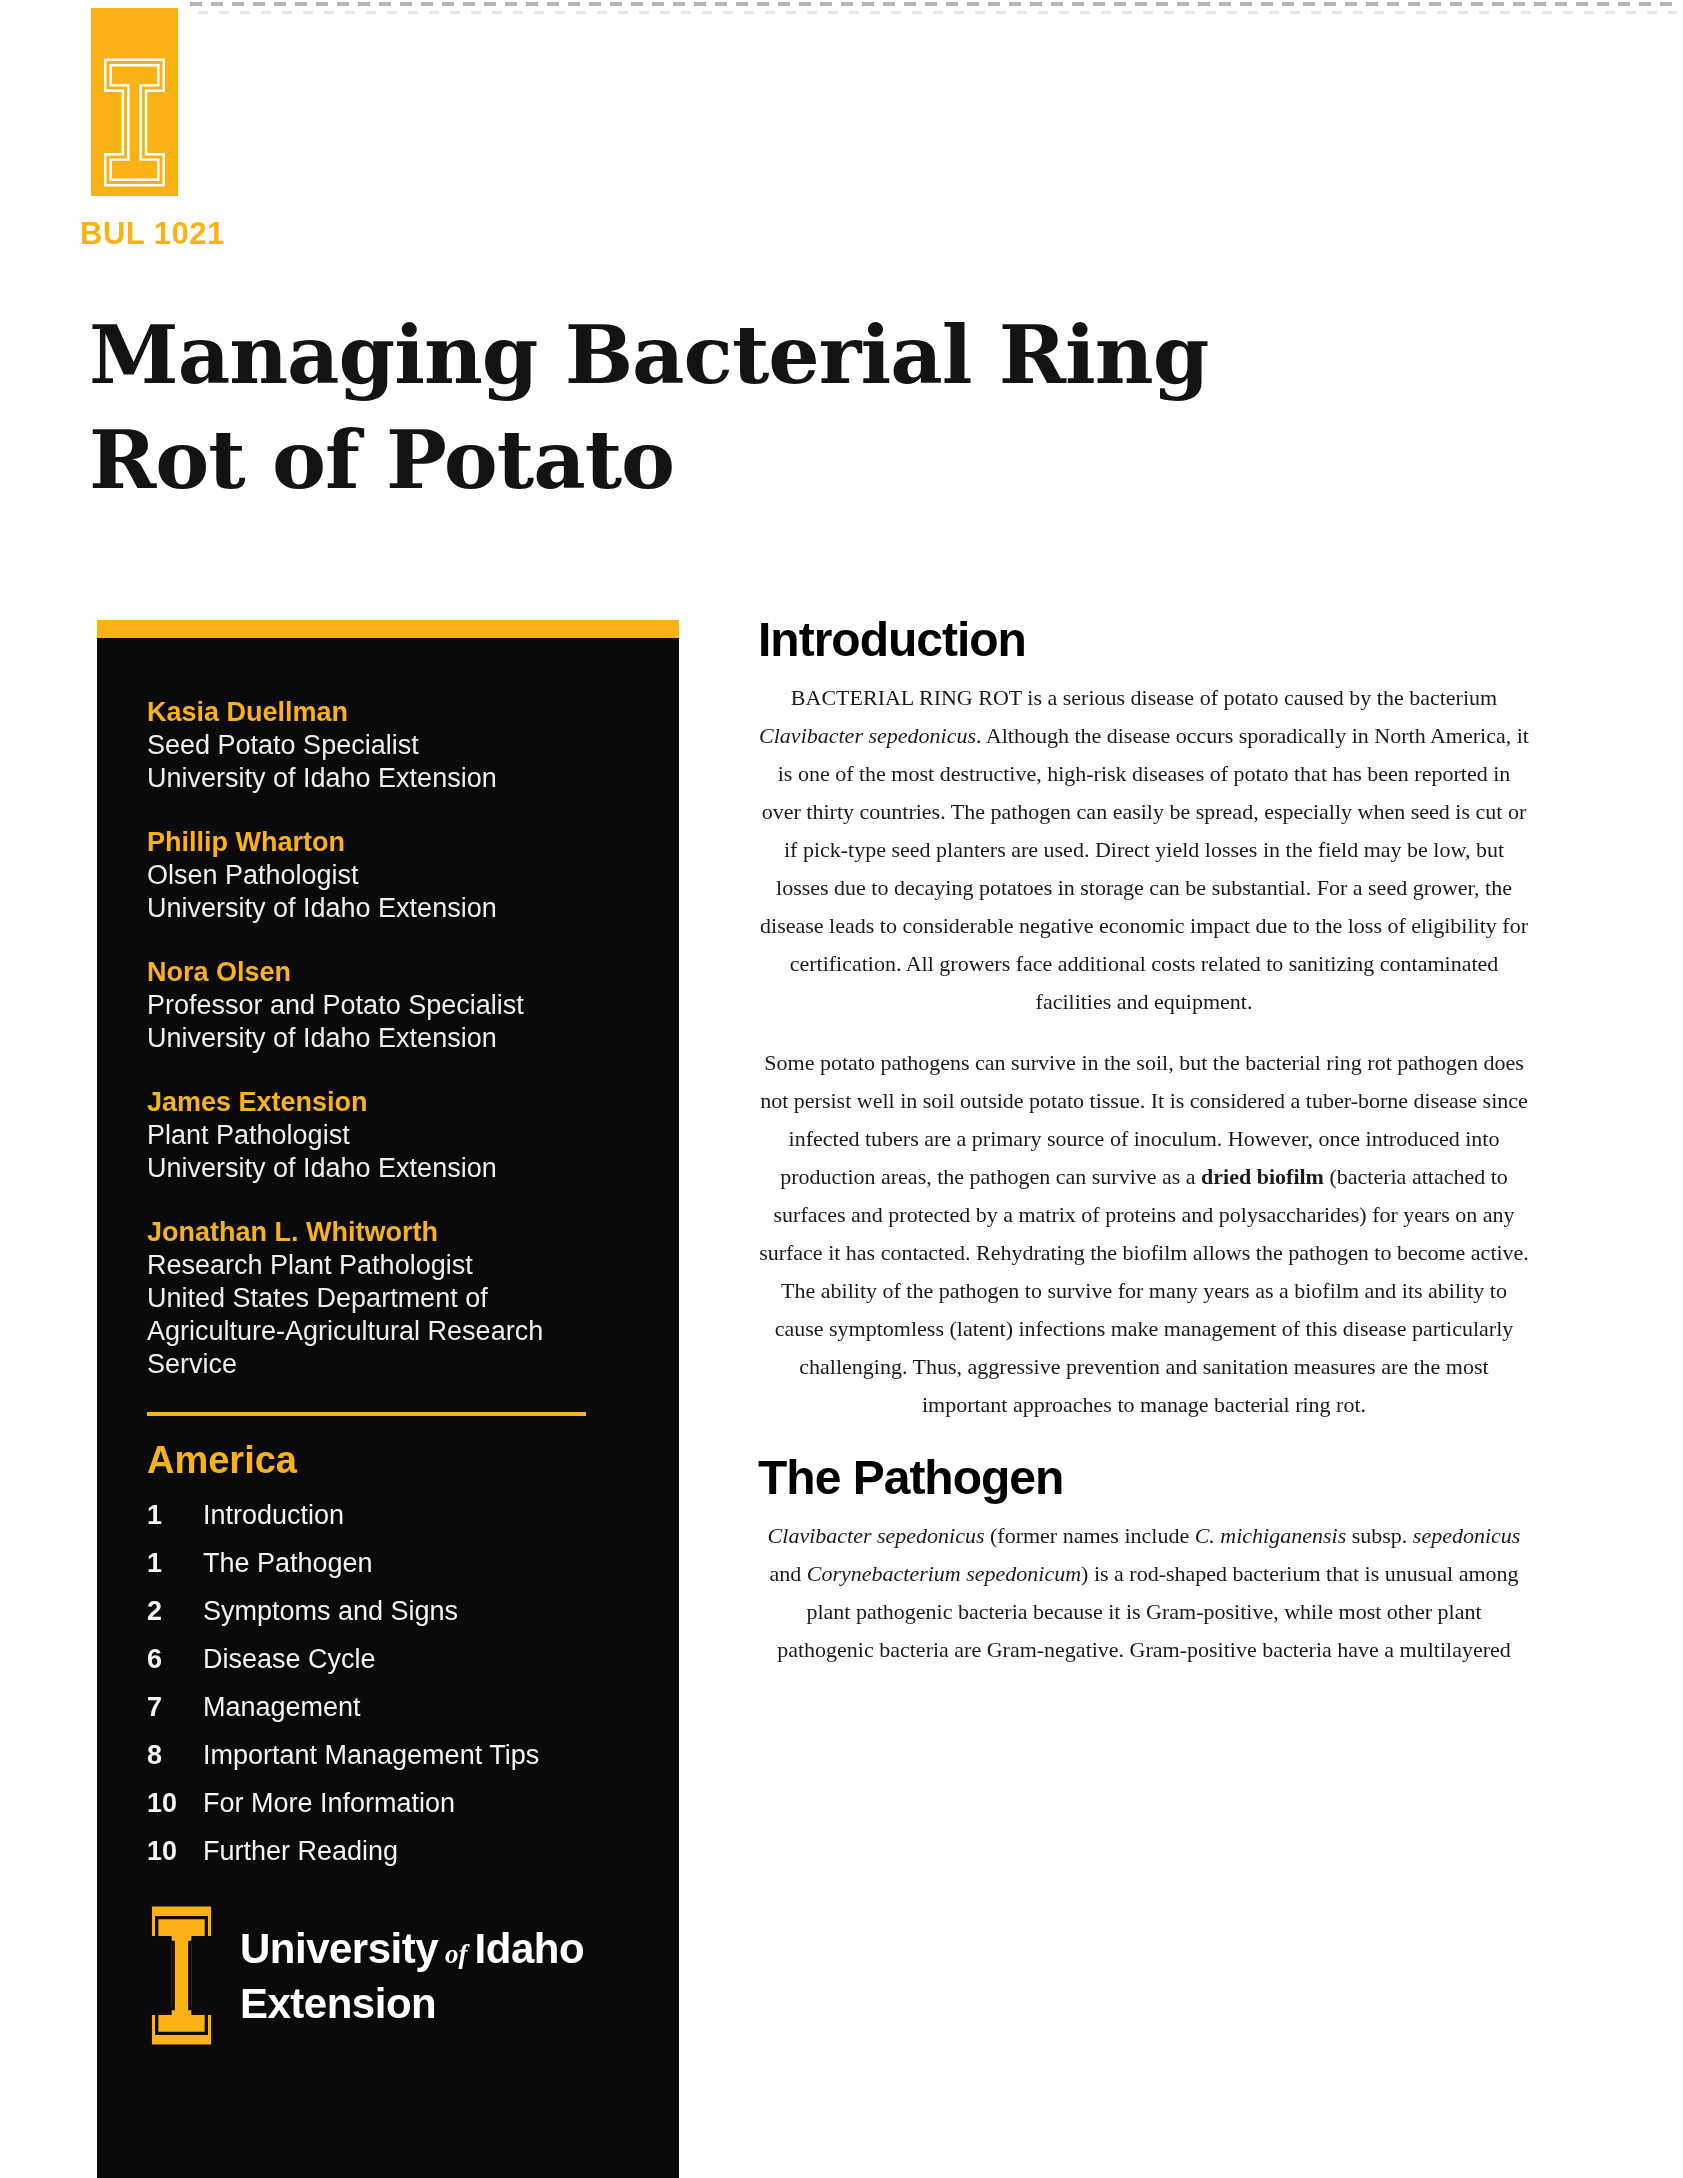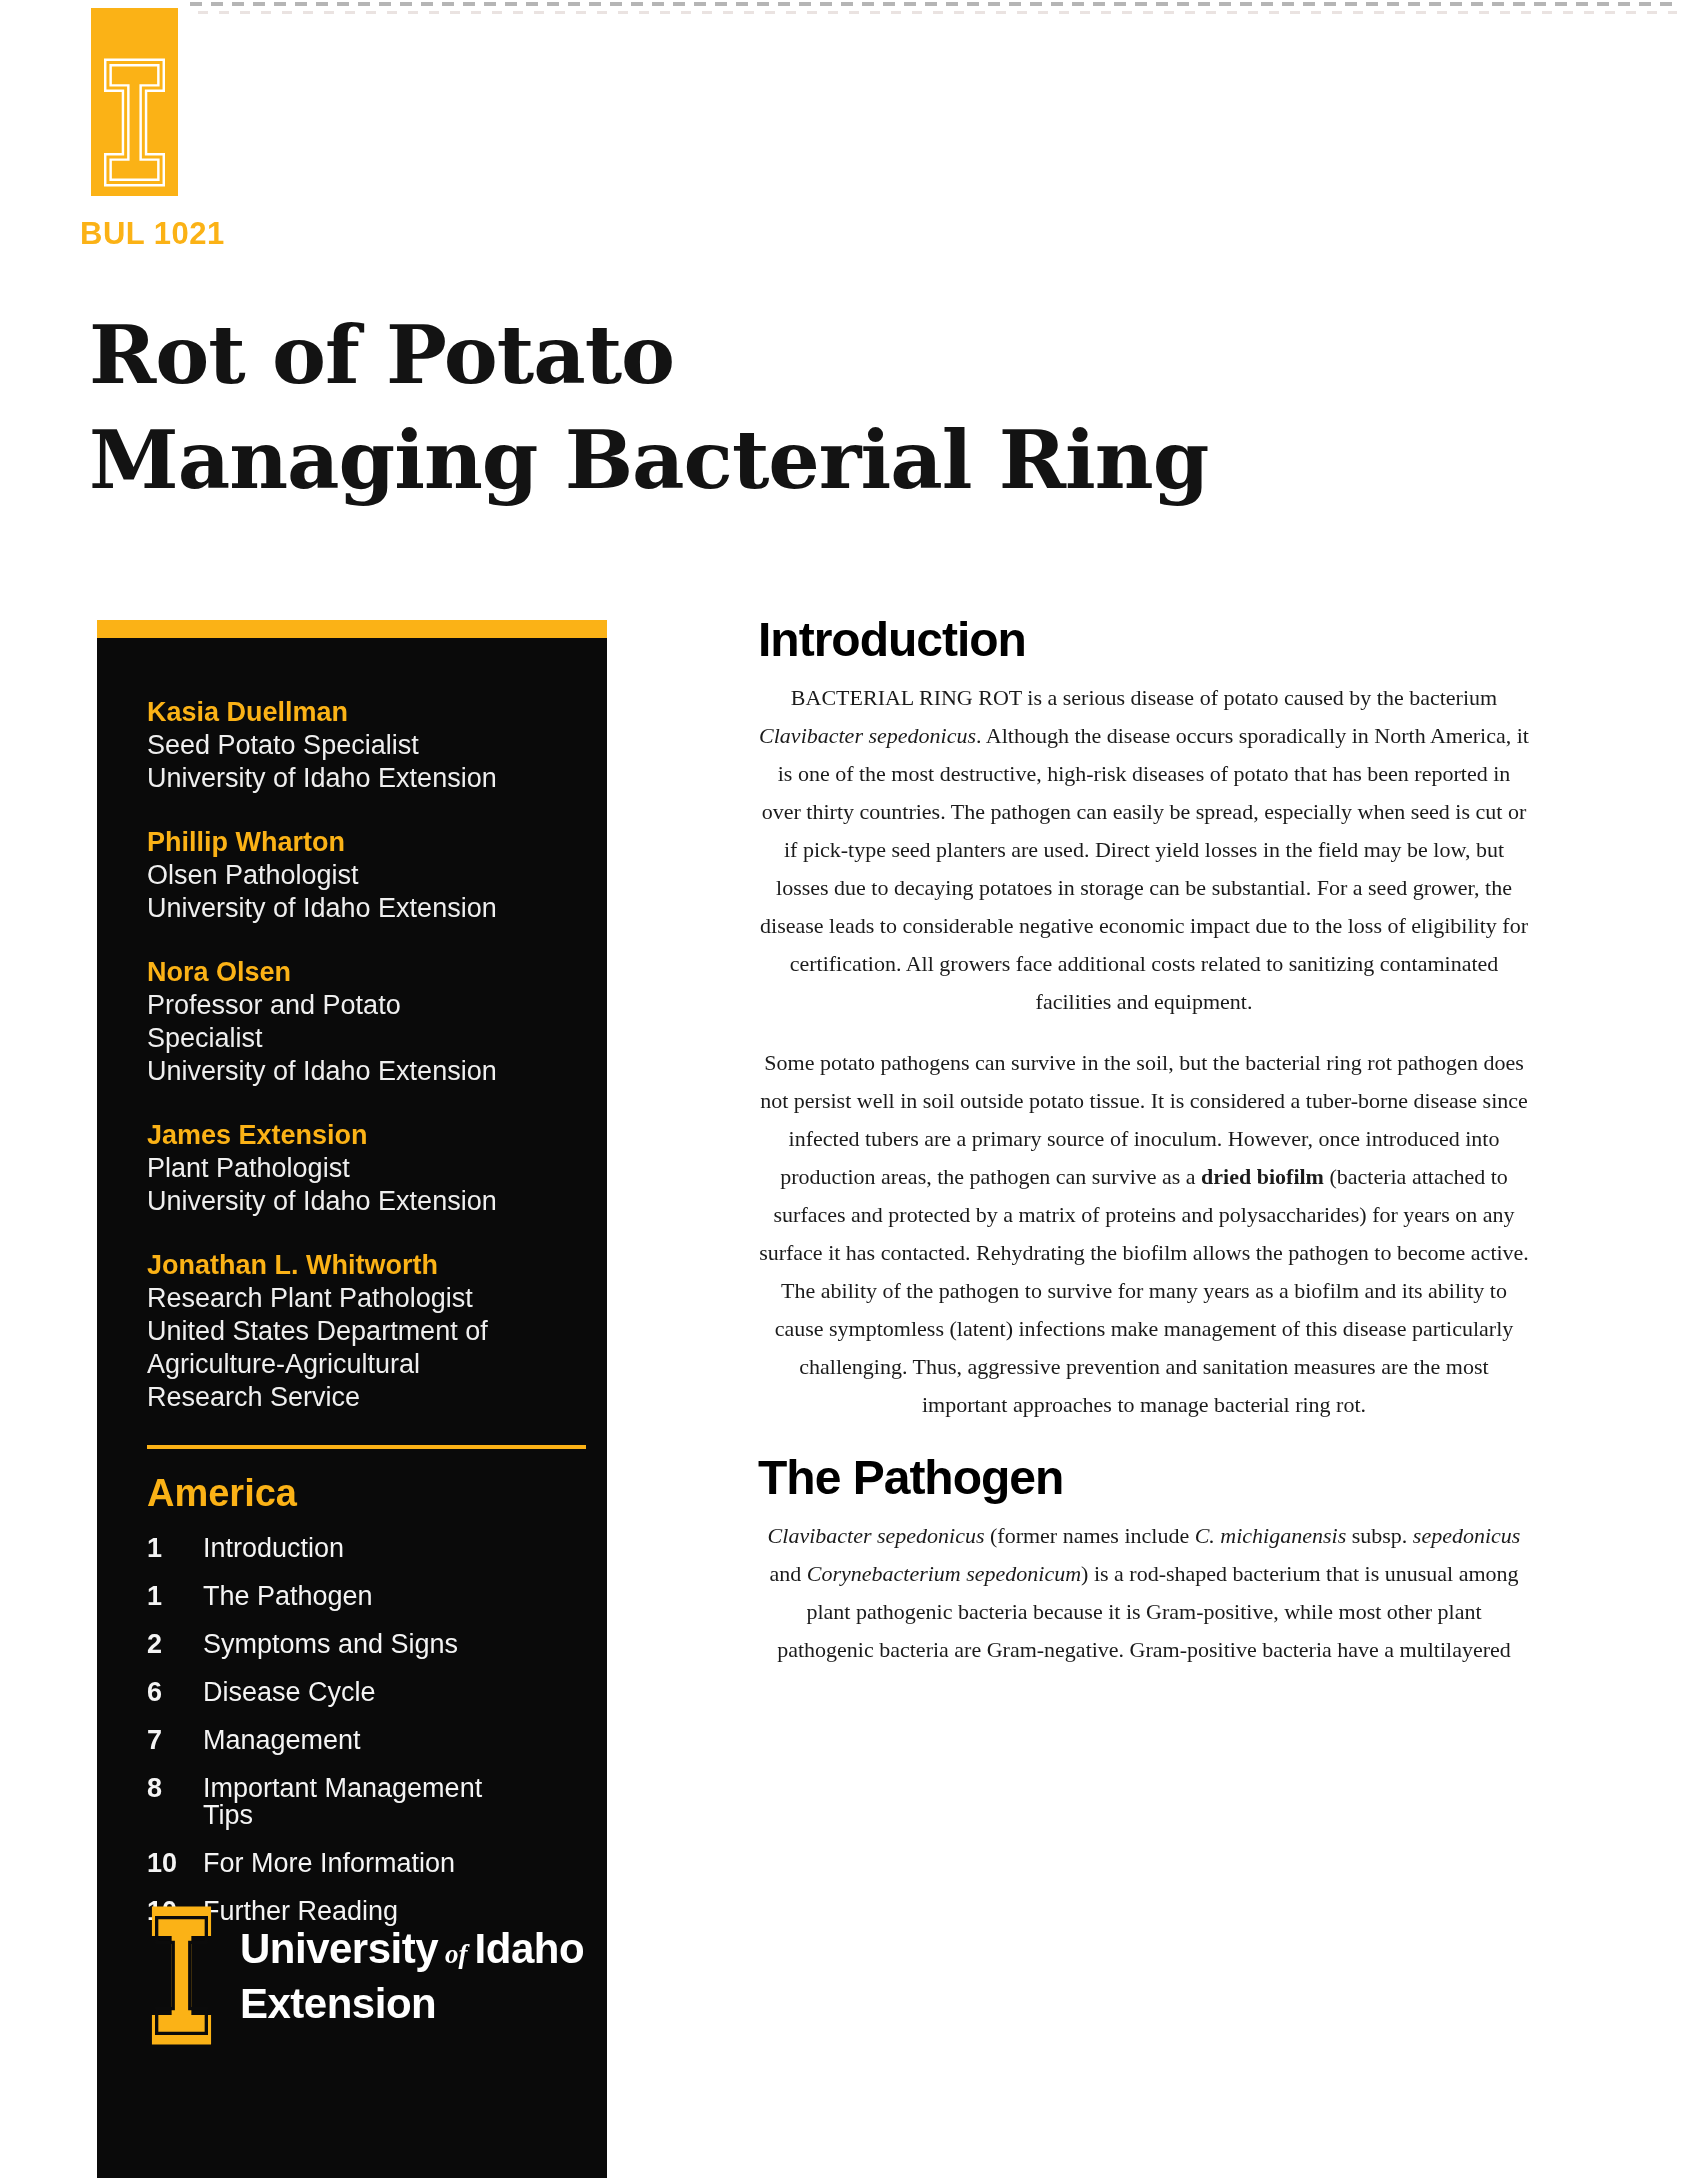--- a/index.html
+++ b/index.html
@@ -17,21 +17,21 @@
   .brand-block{position:absolute;left:91px;top:8px;width:87px;height:188px;background:var(--gold);}
   .brand-block svg{position:absolute;left:13px;top:50px;}
 
   .bul{position:absolute;left:80px;top:216px;font-weight:bold;font-size:31px;
        letter-spacing:0.5px;color:var(--gold);}
 
   .title{position:absolute;left:89px;top:302px;font-family:"DejaVu Serif",serif;
          font-weight:bold;font-size:81px;line-height:105px;color:#131313;letter-spacing:-1px;}
 
   
-  .sidebar{position:absolute;left:97px;top:620px;width:510px;height:1558px;}
+  .sidebar{position:absolute;left:97px;top:620px;width:582px;height:1558px;}
   .sidebar .gold-strip{height:18px;background:var(--gold);}
   .sidebar .side-body{position:relative;background:var(--side-black);height:1540px;
       box-sizing:border-box;padding:58px 94px 0 50px;color:#f2f2f2;}
   .author{margin-bottom:31px;font-size:27px;line-height:33px;}
   .author .a-name{color:var(--gold);font-weight:bold;}
   .author .a-role{color:#efefef;font-weight:normal;}
   .side-rule{width:439px;height:4px;background:var(--gold);margin-top:18px;}
   .contents-h{margin-top:22px;font-size:38px;line-height:44px;font-weight:bold;color:var(--gold);}
   .toc{margin-top:20px;}
   .toc-row{display:flex;font-size:27px;line-height:27px;margin-bottom:21px;color:#f4f4f4;}
@@ -65,22 +65,22 @@
   <div class="brand-block">
     <svg width="61" height="129" viewBox="0 0 62 130">
       <path d="M4 4 H58 V30 H40 V100 H58 V126 H4 V100 H22 V30 H4 Z" fill="none" stroke="#ffffff" stroke-width="8"></path>
       <path d="M4 4 H58 V30 H40 V100 H58 V126 H4 V100 H22 V30 H4 Z" fill="none" stroke="#FBB216" stroke-width="3"></path>
     </svg>
   </div>
 
   <div class="bul">BUL 1021</div>
 
   <div class="title">
+    <div>Managing Bacterial Ring</div>
     <div>Rot of Potato</div>
-    <div>Managing Bacterial Ring</div>
   </div>
 
   <div class="sidebar">
     <div class="gold-strip"></div>
     <div class="side-body">
 
       <div class="author">
         <div class="a-name">Kasia Duellman</div>
         <div class="a-role">Seed Potato Specialist</div>
         <div class="a-role">University of Idaho Extension</div>

